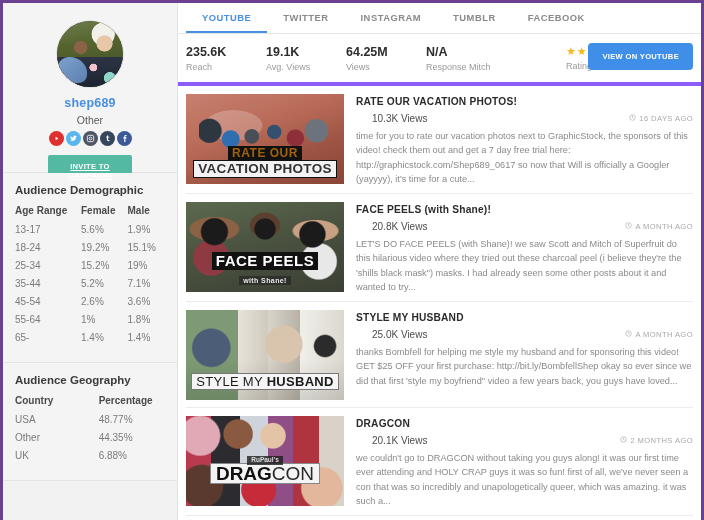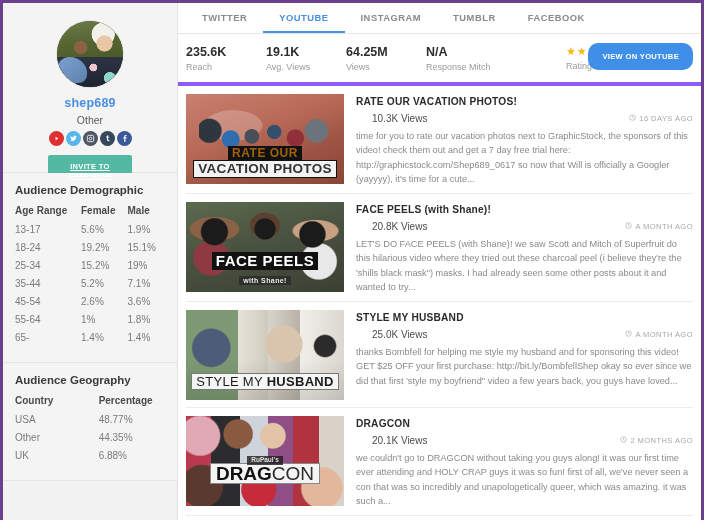--- a/index.html
+++ b/index.html
@@ -198,21 +198,21 @@
     margin-top: 3px;
   }
   .stat.rating { flex: 0 0 86px; margin-left: 60px; }
   .stars { color: #f6b91a; font-size: 11px; letter-spacing: 1px; line-height: 1.15; }
   .view-btn {
     position: absolute;
     right: 8px; top: 9px;
     background: #3f8fe8;
     color: #fff;
     border: none;
-    border-radius: 10px;
+    border-radius: 4px;
     font-size: 7.6px;
     font-weight: bold;
     letter-spacing: .3px;
     padding: 9px 14px;
     cursor: pointer;
     font-family: "Liberation Sans", sans-serif;
   }
 
   .video-list {
     flex: 1 1 auto;
@@ -464,22 +464,22 @@
               <td>6.88%</td>
             </tr>
           </tbody>
       </table>
     </div>
   </aside>
 
   <section class="main">
 
     <nav class="tabs" id="tabs">
+        <div class="tab active">YOUTUBE</div>
         <div class="tab">TWITTER</div>
-        <div class="tab active">YOUTUBE</div>
         <div class="tab">INSTAGRAM</div>
         <div class="tab">TUMBLR</div>
         <div class="tab">FACEBOOK</div>
       </nav>
 
     <div class="stats">
       <div class="stat">
         <div class="val">235.6K</div>
         <div class="lbl">Reach</div>
       </div>

